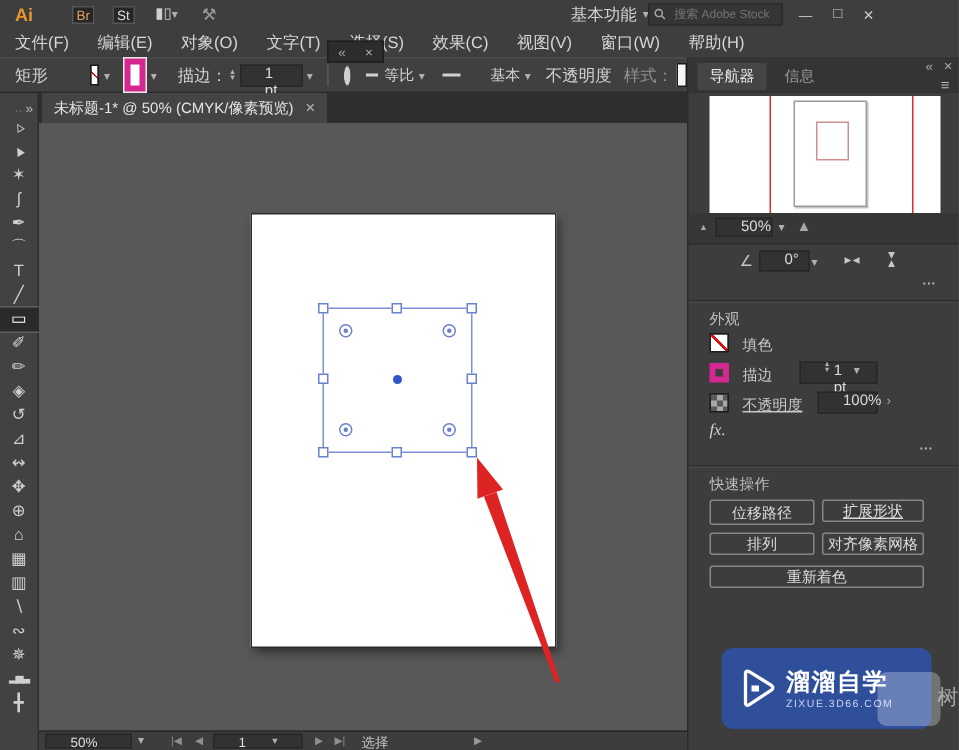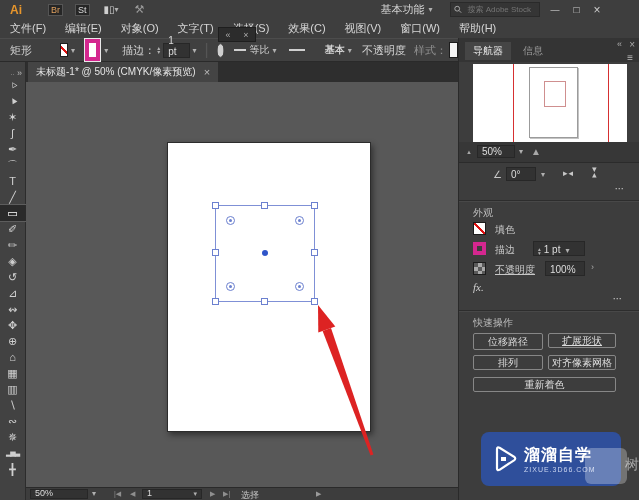--- a/index.html
+++ b/index.html
@@ -4,21 +4,21 @@
 <style>
   html,body{margin:0;padding:0}
   body{width:639px;height:500px;position:relative;overflow:hidden;background:#3e3e3e;
        font-family:"Liberation Sans","DejaVu Sans",sans-serif;-webkit-font-smoothing:antialiased}
   .ab{position:absolute}
   .tx{color:#d2d2d2;font-size:11px;white-space:nowrap}
   .sm{font-size:10px}
   .dim{color:#909090}
   .chev{color:#b0b0b0;font-size:8px}
   .box{background:#323232;border:1px solid #272727;color:#ddd;font-size:10px;
-       display:flex;align-items:flex-end;padding:0 4px;box-sizing:border-box}
+       display:flex;align-items:flex-start;padding:0 16px;box-sizing:border-box}
   .btn{border:1px solid #878787;border-radius:2px;color:#ddd;font-size:10px;
        display:flex;align-items:center;justify-content:center;box-sizing:border-box;background:transparent}
   .swatch{width:13px;height:13px;box-sizing:border-box}
   .none-swatch{background:linear-gradient(45deg,#fff 44%,#d11 44%,#d11 56%,#fff 56%);border:1px solid #1c1c1c}
   .stroke-swatch{background:#fff;border:4px solid #d4278f;width:14px;height:14px}
   .checker{background:conic-gradient(#a8a8a8 25%,#595959 0 50%,#a8a8a8 0 75%,#595959 0);
            background-size:8px 8px;border:1px solid #1c1c1c}
   .h{width:7px;height:7px;background:#fff;border:1px solid #6b80cf;position:absolute;box-sizing:border-box}
   .cw{width:9px;height:9px;border:1px solid #6b80cf;border-radius:50%;position:absolute;
       background:rgba(255,255,255,.9);box-sizing:border-box}
@@ -38,21 +38,21 @@
 
 <div class="ab" data-name="title-bar" style="left:0;top:0;width:639px;height:19px;background:#3e3e3e;display:flex;align-items:center;">
   <span data-name="app-logo" style="color:#e8962c;font-weight:bold;font-size:12px;margin-left:10px;">Ai</span>
   <span data-name="bridge-badge" style="margin-left:26px;background:#262626;border:1px solid #555;color:#dfa05f;font-size:9px;padding:0 2px;">Br</span>
   <span data-name="stock-badge" style="margin-left:12px;background:#262626;border:1px solid #555;color:#ddd;font-size:9px;padding:0 2px;">St</span>
   <span data-name="workspace-layout-icon" style="margin-left:14px;color:#cfcfcf;font-size:10px;">▮▯</span>
   <span class="chev" data-name="chevron-down-icon">▾</span>
   <span data-name="tools-setup-icon" style="margin-left:16px;color:#9a9a9a;font-size:11px;">⚒</span>
   <span class="tx" data-name="workspace-switcher" style="margin-left:236px;">基本功能</span>
   <span class="chev" data-name="workspace-chevron-icon" style="margin-left:4px;">▾</span>
-  <span data-name="search-box" style="margin-left:18px;width:88px;height:13px;background:#353535;border:1px solid #2a2a2a;display:flex;align-items:center;">
+  <span data-name="search-box" style="margin-left:0;width:88px;height:13px;background:#353535;border:1px solid #2a2a2a;display:flex;align-items:center;">
     <svg data-name="search-icon" width="9" height="9" viewBox="0 0 10 10" style="margin:0 3px;">
         <circle cx="4" cy="4" r="3" fill="none" stroke="#aaa" stroke-width="1.2"></circle>
         <line x1="6.3" y1="6.3" x2="9" y2="9" stroke="#aaa" stroke-width="1.2"></line>
       </svg>
     <input data-name="search-input" style="background: transparent; border: none; outline: none; color: rgb(187, 187, 187); font-size: 8px; width: 70px; font-family: inherit;" placeholder="搜索 Adobe Stock">
   </span>
   <span data-name="minimize-button" style="margin-left:10px;color:#ccc;font-size:9px;">—</span>
   <span data-name="maximize-button" style="margin-left:14px;color:#ccc;font-size:10px;">□</span>
   <span data-name="close-button" style="margin-left:14px;color:#ccc;font-size:12px;">×</span>
 </div>
@@ -88,21 +88,21 @@
   <span class="box" data-name="stroke-width-value" style="margin-left:3px;height:15px;width:42px;">
     <span>1 pt</span>
   </span>
   <span class="chev" data-name="stroke-width-chevron-icon" style="margin-left:3px;">▾</span>
   <span data-name="separator" style="color:#555;margin-left:8px;">|</span>
   <span data-name="brush-preview-icon" style="margin-left:8px;width:15px;height:15px;border-radius:50%;background:radial-gradient(#cfcfcf 55%,#707070 60%,#404040 70%);"></span>
   <span data-name="width-profile-line-icon" style="margin-left:10px;width:22px;height:2px;background:#d0d0d0;"></span>
   <span class="tx sm" data-name="width-profile-select" style="margin-left:4px;">等比</span>
   <span class="chev" data-name="profile-chevron-icon" style="margin-left:3px;">▾</span>
   <span data-name="brush-line-icon" style="margin-left:12px;width:32px;height:2px;background:#d0d0d0;"></span>
-  <span class="tx sm" data-name="brush-select" style="margin-left:20px;font-weight:bold;">基本</span>
+  <span class="tx sm" data-name="brush-select" style="margin-left:20px;">基本</span>
   <span class="chev" data-name="brush-chevron-icon" style="margin-left:3px;">▾</span>
   <span class="tx" data-name="opacity-link" style="margin-left:10px;">不透明度</span>
   <span class="tx dim" data-name="style-label" style="margin-left:8px;">样式：</span>
   <span data-name="style-swatch" style="margin-left:2px;width:14px;height:14px;background:#f5f5f5;border:1px solid #1c1c1c;"></span>
 </div>
 
 <div class="ab" data-name="document-tab-bar" style="left:26px;top:62px;width:432px;height:20px;background:#2e2e2e;">
   <div data-name="document-tab" style="position:absolute;left:2px;top:0;height:20px;background:#444;display:flex;align-items:center;padding:0 8px;">
     <span data-name="document-tab-title" style="color:#e4e4e4;font-size:10px;white-space:nowrap;">未标题-1* @ 50% (CMYK/像素预览)</span>
     <span data-name="document-tab-close-icon" style="color:#bbb;font-size:11px;margin-left:8px;">×</span>

